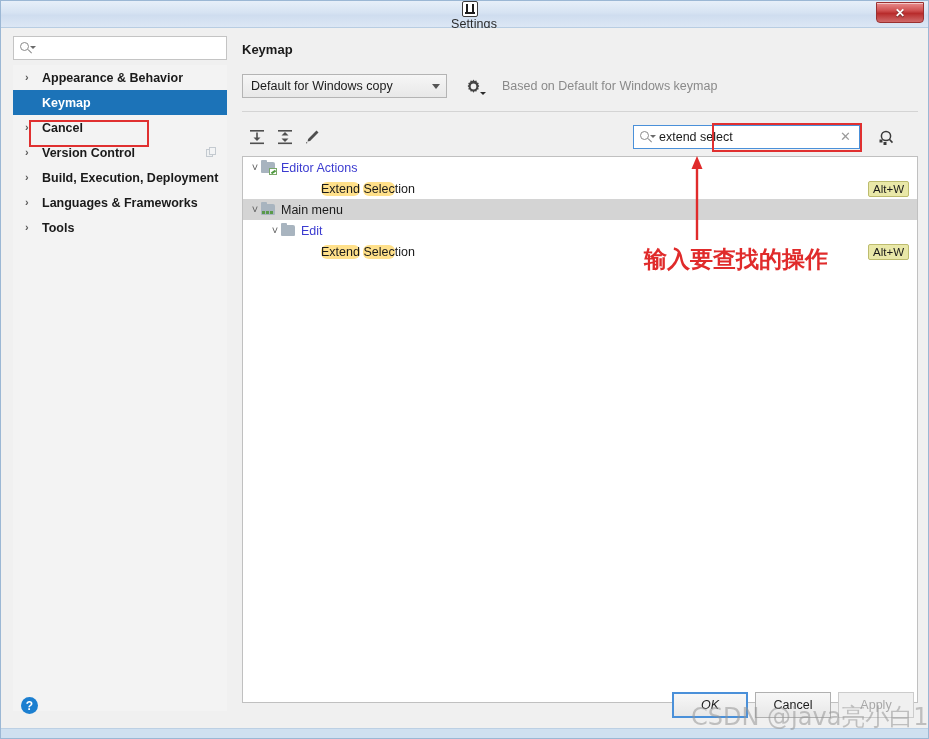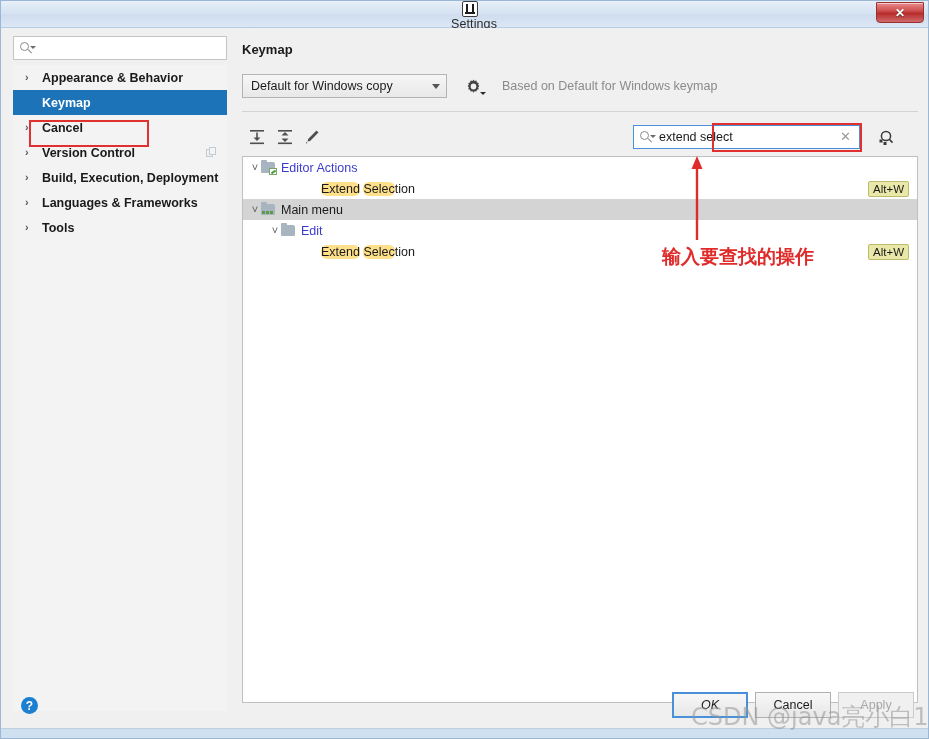--- a/index.html
+++ b/index.html
@@ -447,22 +447,22 @@
     pointer-events: none;
     z-index: 40;
   }
   .anno-arrow {
     position: absolute;
     left: 690px; top: 155px;
     width: 12px; height: 85px;
   }
   .anno-text {
     position: absolute;
-    left: 661px; top: 243px;
-    font-size: 19px;
+    left: 643px; top: 243px;
+    font-size: 23px;
     color: #e02b2b;
     font-family: "DejaVu Sans", sans-serif;
     font-weight: bold;
     white-space: nowrap;
   }
 
   
   .bottom-bar {
     position: absolute;
     left: 0; bottom: 0;

